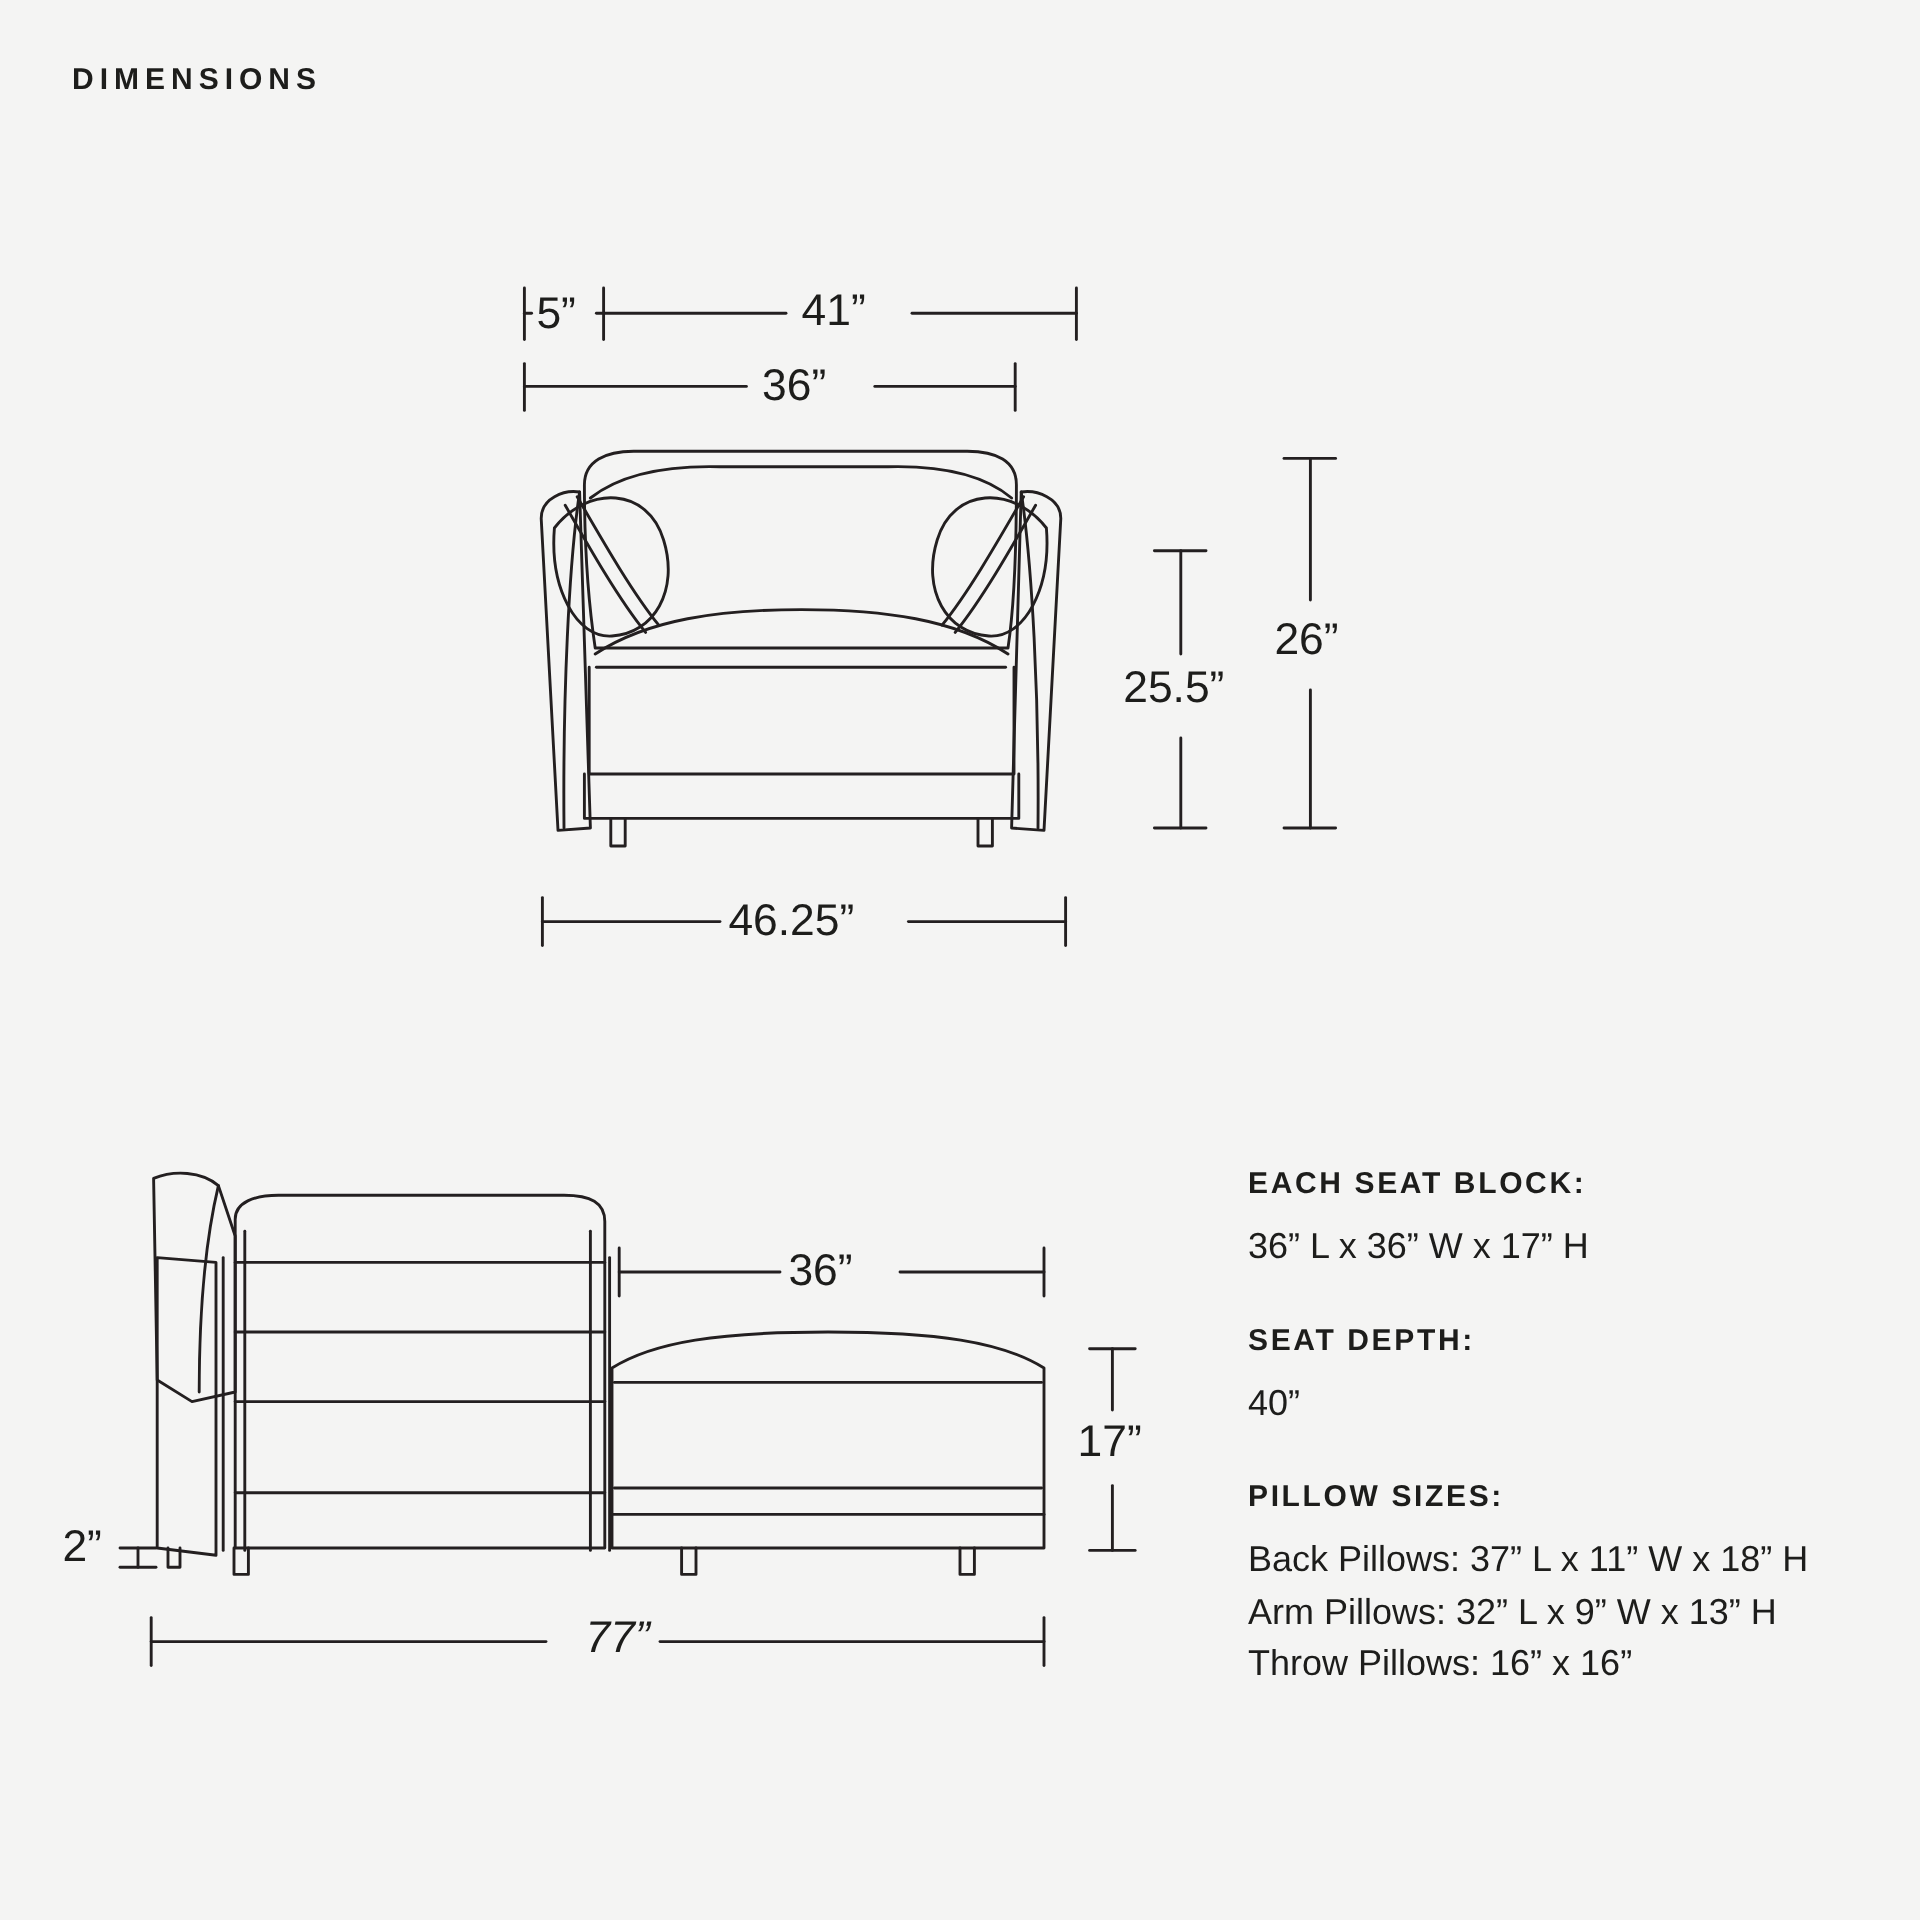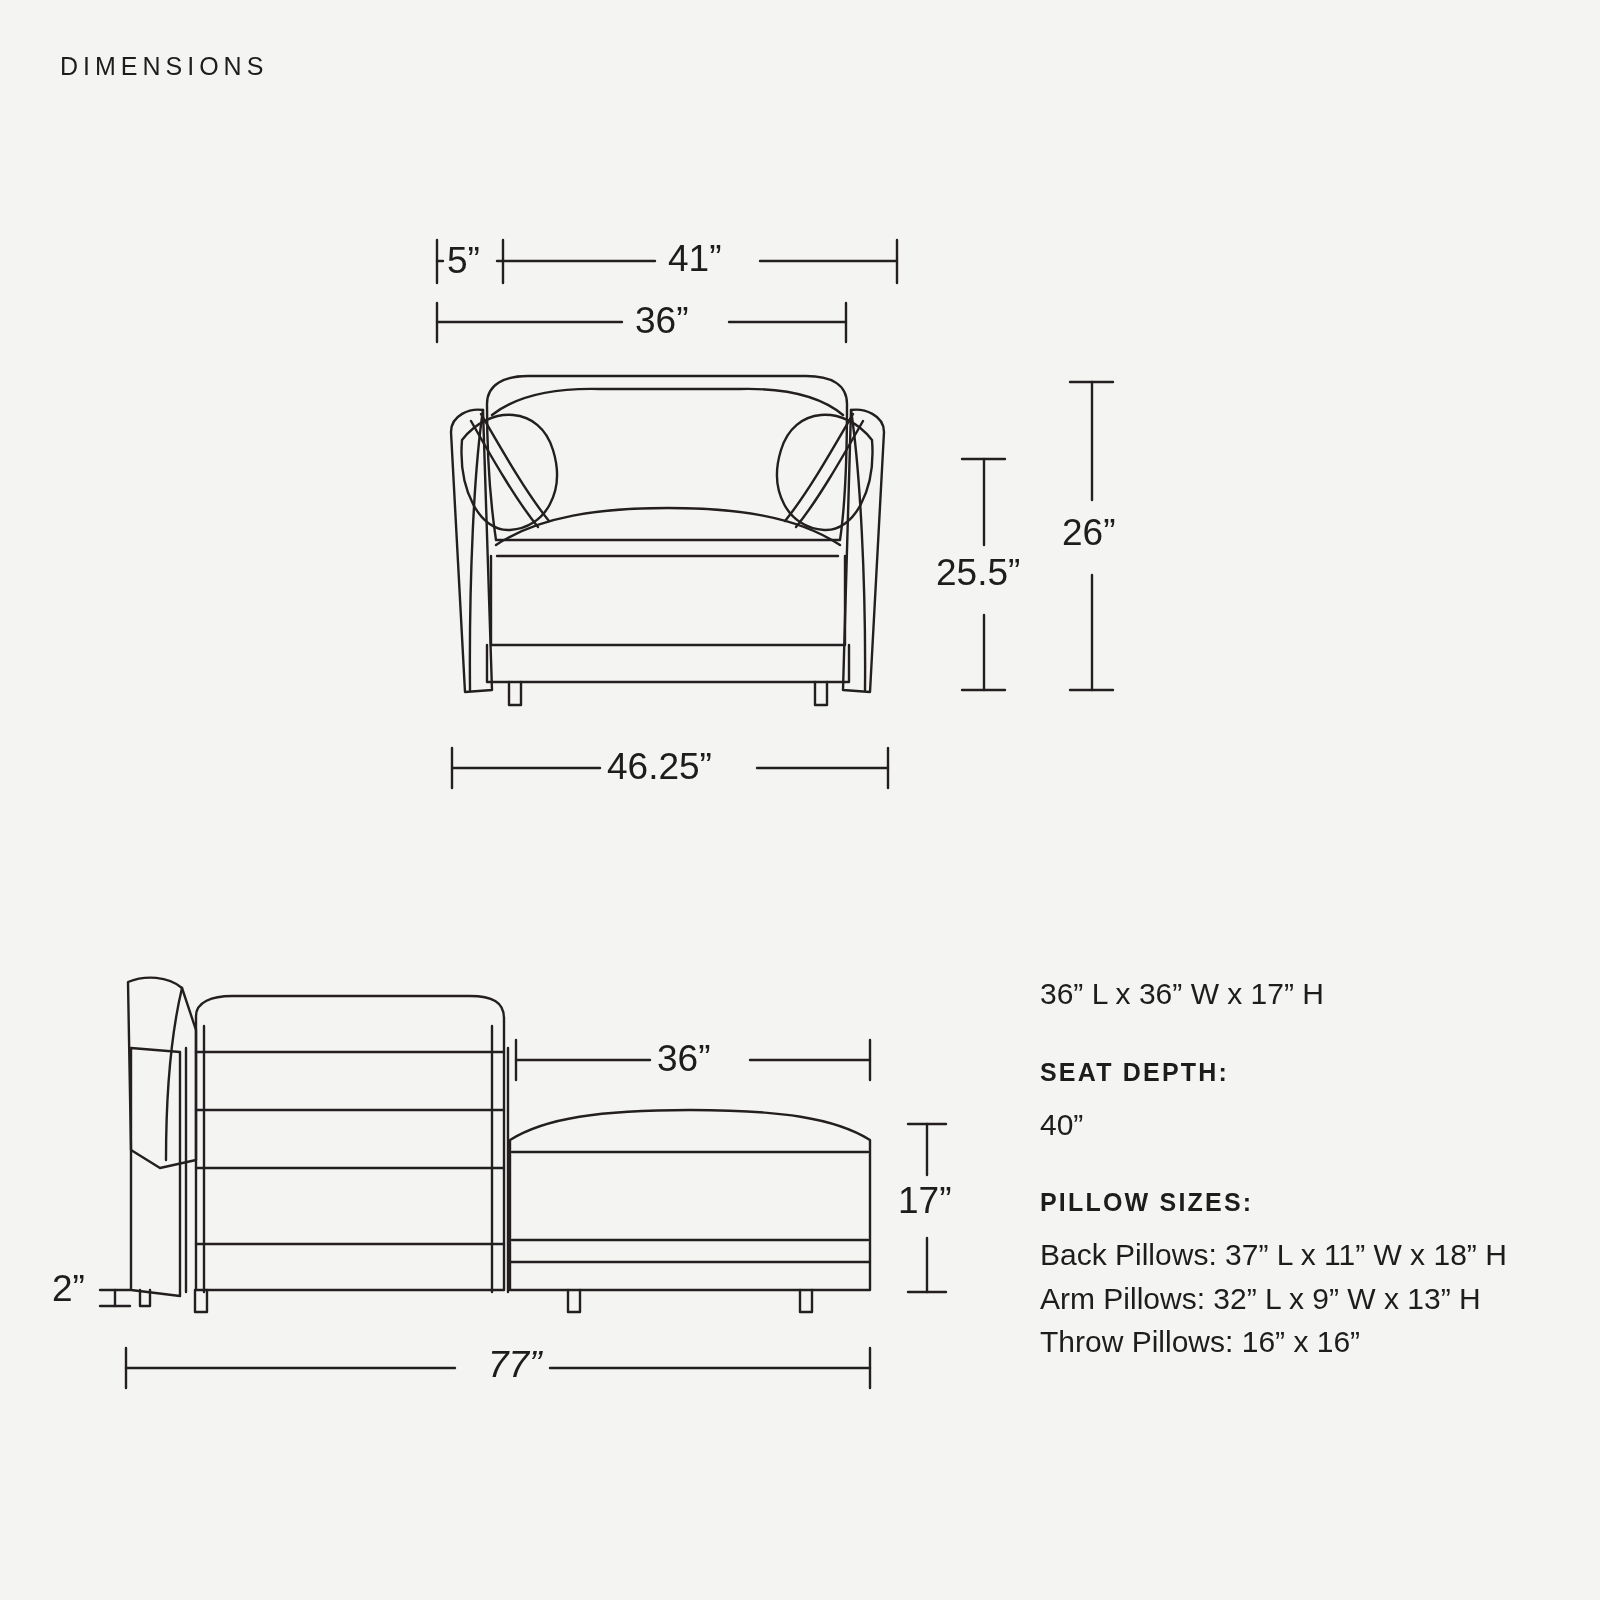--- a/index.html
+++ b/index.html
@@ -17,21 +17,21 @@
   }
   .page {
     position: absolute;
     inset: 0;
   }
   .title {
     position: absolute;
     left: 60px;
     top: 52px;
     font-size: 25px;
-    font-weight: normal;
+    font-weight: bold;
     letter-spacing: 5px;
     color: #1d1d1b;
   }
   svg.draw {
     position: absolute;
     left: 0;
     top: 0;
     width: 1600px;
     height: 1600px;
   }
@@ -214,20 +214,21 @@
   <div class="dim-label" style="left:1062px; top:512px;">26”</div>
   <div class="dim-label" style="left:607px; top:746px;">46.25”</div>
 
   <div class="dim-label" style="left:657px; top:1038px;">36”</div>
   <div class="dim-label" style="left:898px; top:1180px;">17”</div>
   <div class="dim-label" style="left:52px; top:1268px;">2”</div>
   <div class="dim-label" style="left:488px; top:1344px;font-style:italic;">77”</div>
 
   <div id="specs-block">
     <div class="spec-group">
+      <div class="spec-head">EACH SEAT BLOCK:</div>
       <div class="spec-line">36” L x 36” W x 17” H</div>
     </div>
     <div class="spec-group">
       <div class="spec-head">SEAT DEPTH:</div>
       <div class="spec-line">40”</div>
     </div>
     <div class="spec-group">
       <div class="spec-head">PILLOW SIZES:</div>
       <div class="spec-line">Back Pillows: 37” L x 11” W x 18” H</div>
       <div class="spec-line">Arm Pillows: 32” L x 9” W x 13” H</div>

